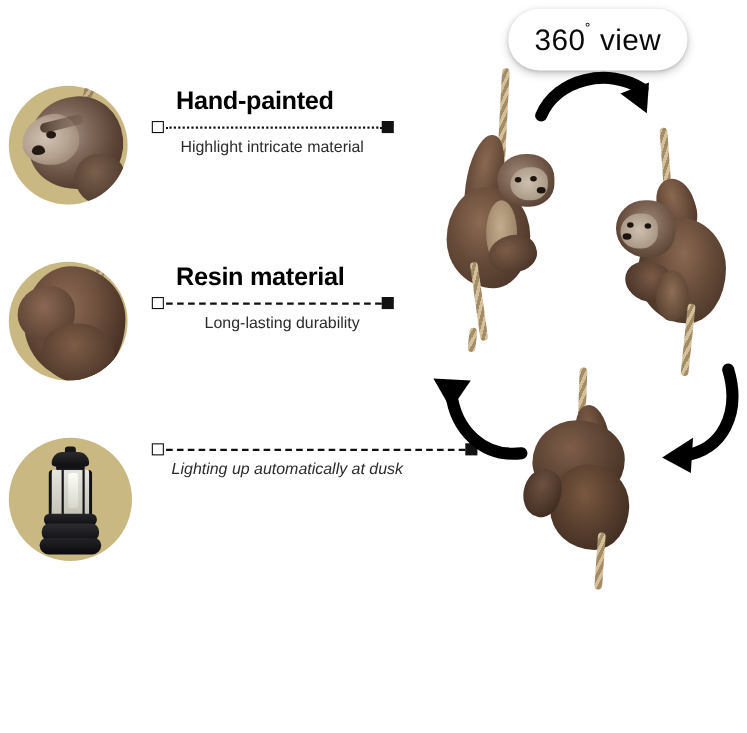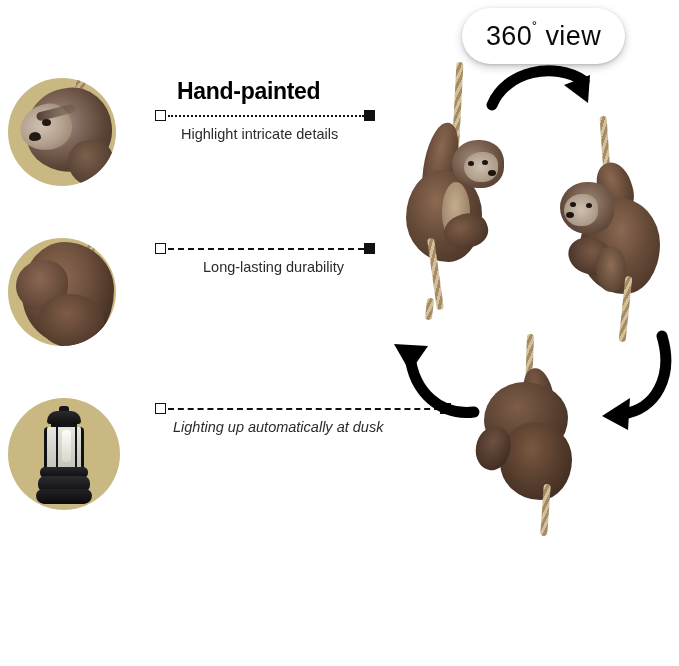--- a/index.html
+++ b/index.html
@@ -137,21 +137,21 @@
   .lan-base-mid {
     position: absolute; left: 2px; top: 70px; width: 52px; height: 16px;
     background: linear-gradient(180deg, #2b2b30, #101014); border-radius: 7px;
   }
   .lan-base-foot {
     position: absolute; left: 0px; top: 83px; width: 56px; height: 15px;
     background: linear-gradient(180deg, #232327, #0b0b0e); border-radius: 8px 8px 10px 10px;
   }
 
   
-  .ftext { position: absolute; left: 155px; top: 0; }
+  .ftext { position: absolute; left: 138px; top: 0; }
   .ftitle {
     font-size: 23px; font-weight: 700; color: #000;
     letter-spacing: -.3px; white-space: nowrap;
   }
   .f1 .ftitle { margin-left: 22px; }
   .f2 .ftitle { margin-left: 22px; }
   .f3 .ftitle { margin-left: 22px; }
 
   .connector { position: relative; height: 16px; margin-top: 3px; }
   .sq-open {
@@ -220,32 +220,33 @@
       <div class="head-nose"></div>
       <div class="head-arm"></div>
     </div>
     <div class="ftext">
       <div class="ftitle">Hand-painted</div>
       <div class="connector">
         <span class="sq-open"></span>
         <span class="dline" style="width:196px"></span>
         <span class="sq-fill" style="left:209px"></span>
       </div>
-      <div class="fsub">Highlight intricate details</div>
+      <div class="fsub">Highlight intricate material</div>
     </div>
   </div>
 
   <div class="feature f2">
     <div class="thumb">
       <div class="body-rope"></div>
       <div class="body-mass"></div>
       <div class="body-shoulder"></div>
       <div class="body-hip"></div>
     </div>
     <div class="ftext">
+      <div class="ftitle">Resin material</div>
       <div class="connector">
         <span class="sq-open"></span>
         <span class="dline dash" style="width:196px"></span>
         <span class="sq-fill" style="left:209px"></span>
       </div>
       <div class="fsub">Long-lasting durability</div>
     </div>
   </div>
 
   <div class="feature f3">

